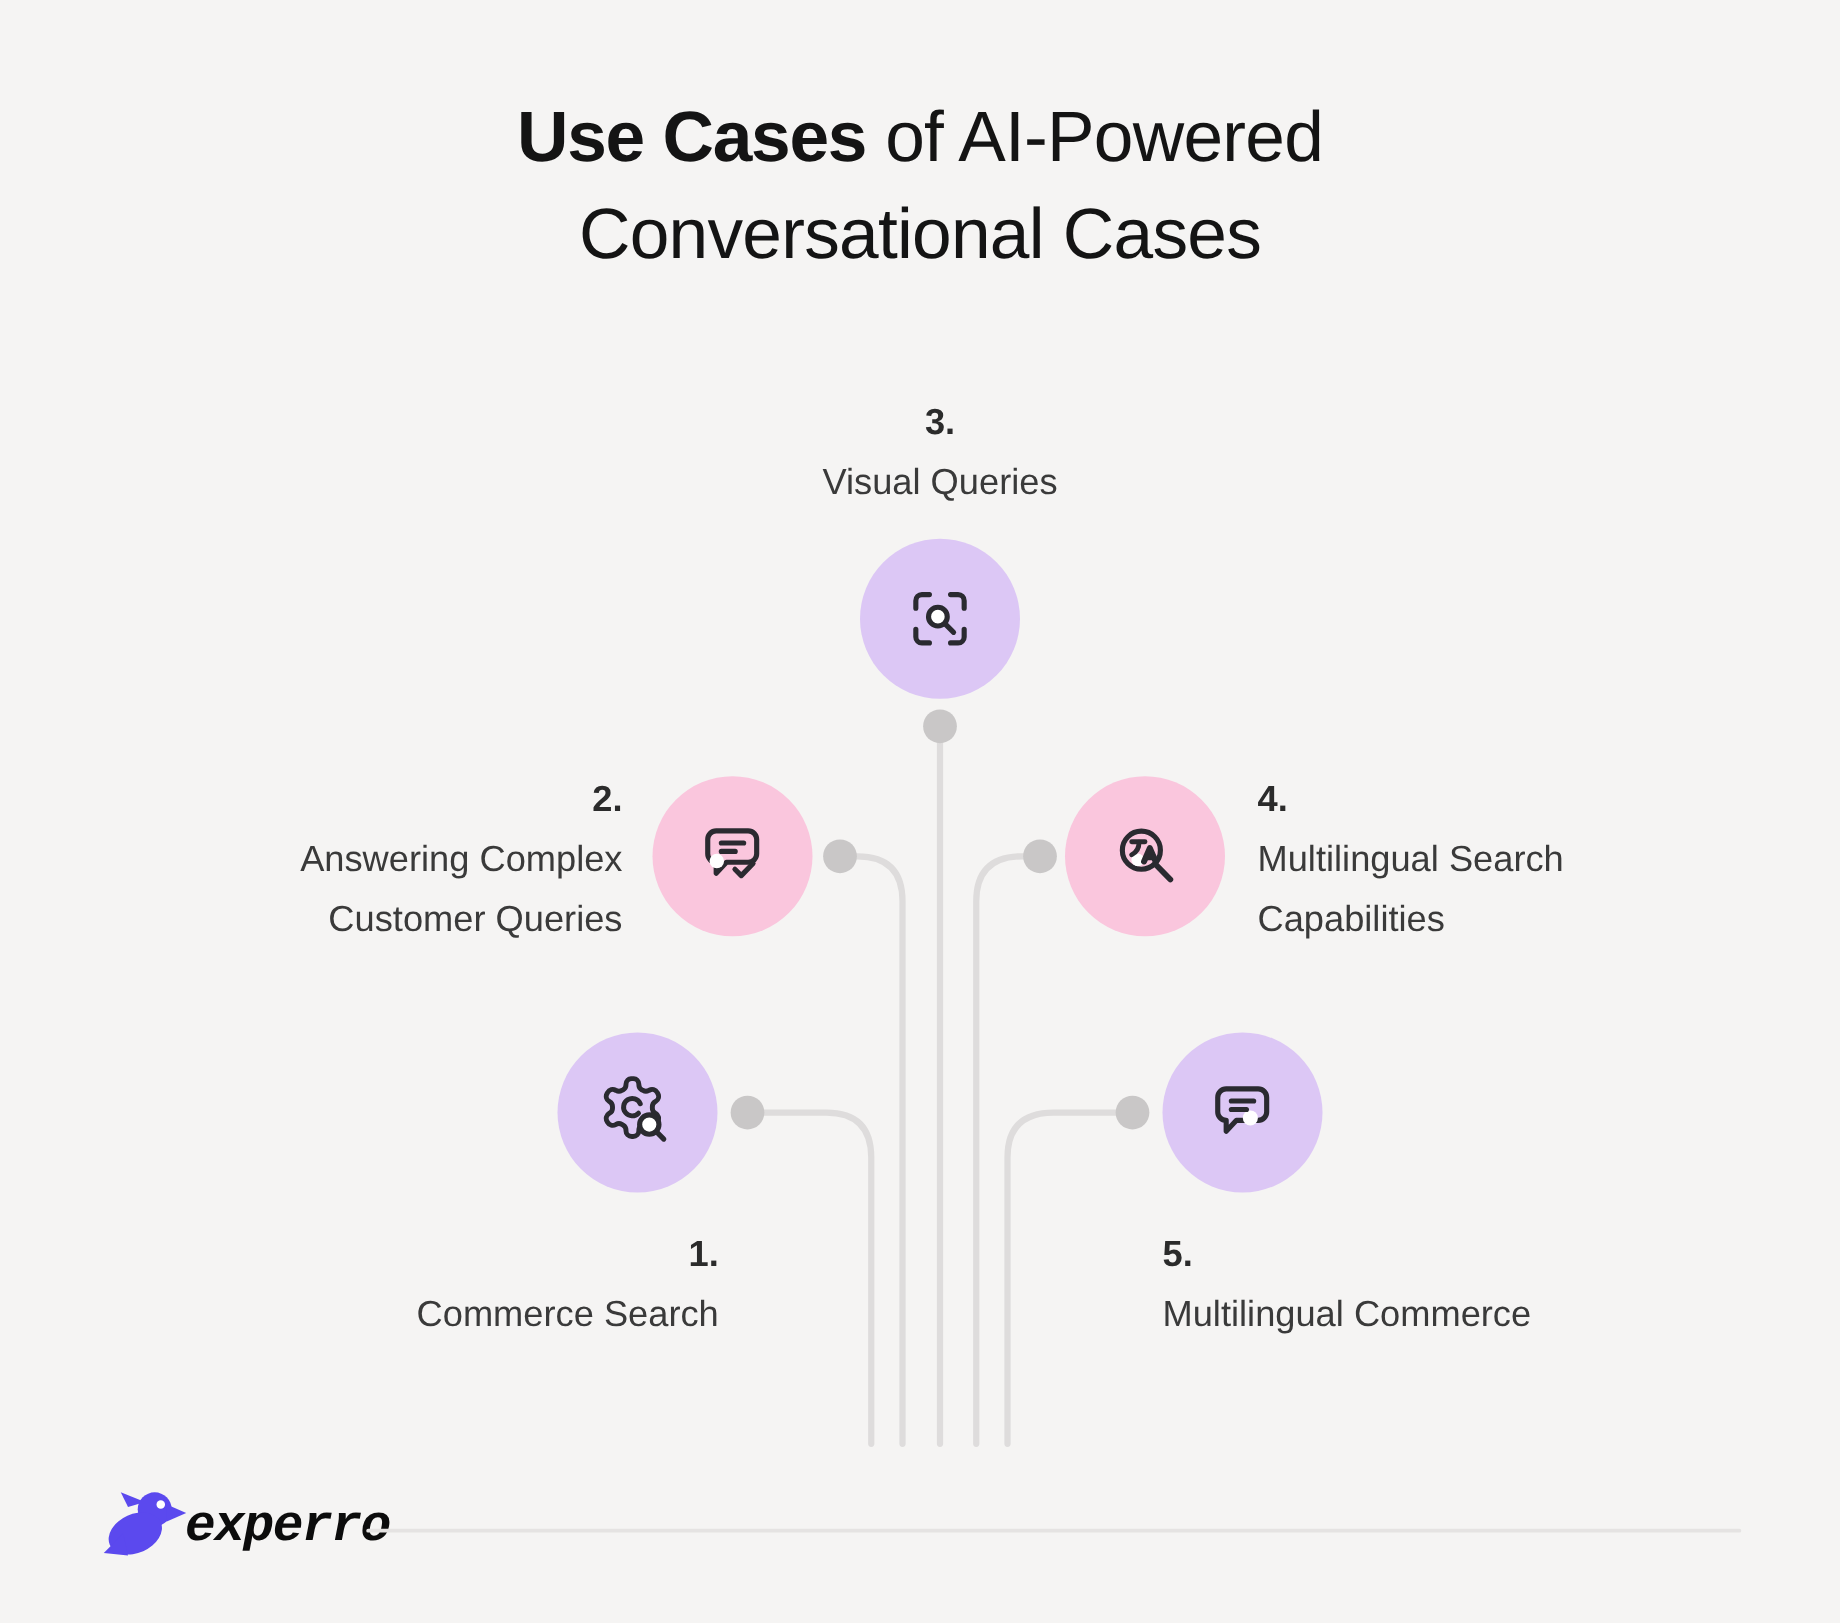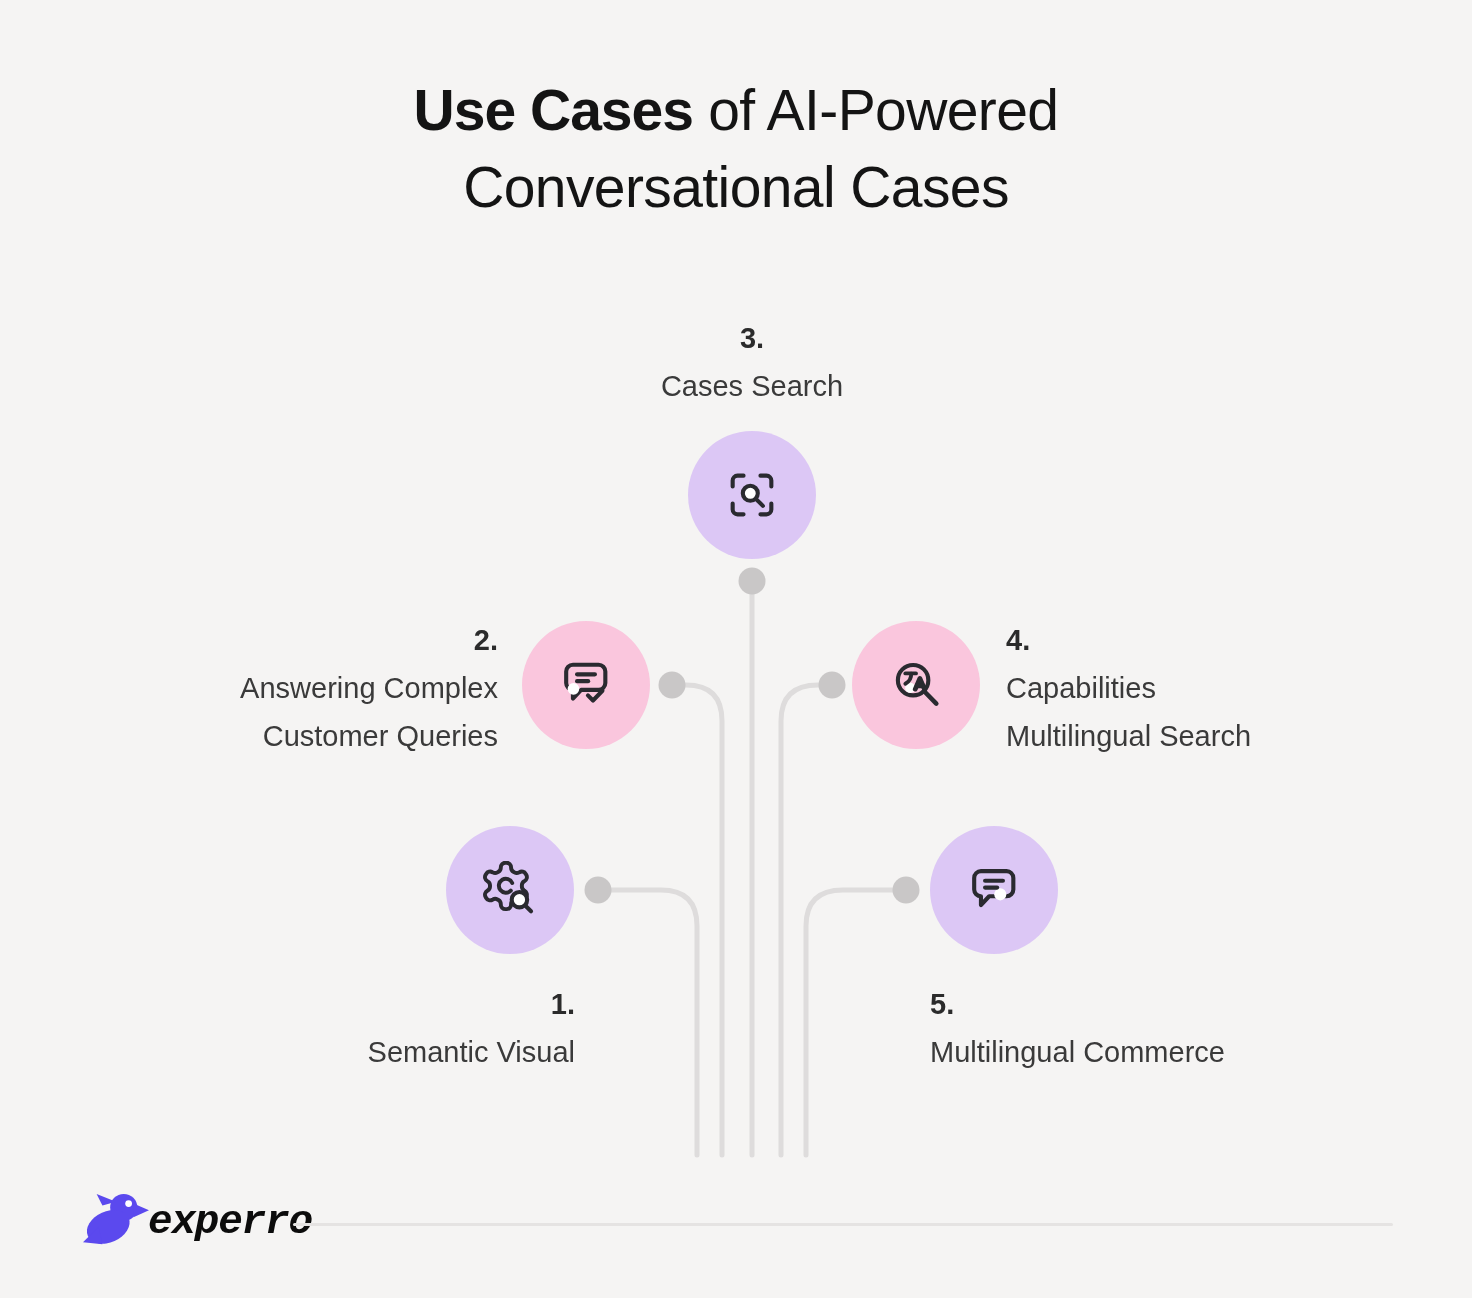--- a/index.html
+++ b/index.html
@@ -69,21 +69,21 @@
       <circle cx="752" cy="581" r="13.5"></circle>
       <circle cx="672" cy="685" r="13.5"></circle>
       <circle cx="832" cy="685" r="13.5"></circle>
       <circle cx="598" cy="890" r="13.5"></circle>
       <circle cx="906" cy="890" r="13.5"></circle>
     </g>
   </svg>
 
   <div class="nlabel nlabel-3">
     <div class="nnum">3.</div>
-    <div class="nline">Cases Search</div>
+    <div class="nline">Visual Queries</div>
   </div>
   <div class="circle c-purple circle-3">
     <svg viewBox="0 0 24 24" fill="none" stroke="#2a2a30" stroke-width="1.7" stroke-linecap="round" stroke-linejoin="round">
       <path d="M4 8.5V6a2 2 0 0 1 2-2h2.5"></path>
       <path d="M15.5 4H18a2 2 0 0 1 2 2v2.5"></path>
       <path d="M20 15.5V18a2 2 0 0 1-2 2h-2.5"></path>
       <path d="M8.5 20H6a2 2 0 0 1-2-2v-2.5"></path>
       <circle cx="11.3" cy="11.3" r="3.1" fill="#ffffff"></circle>
       <path d="m13.7 13.7 2.8 2.8"></path>
     </svg>
@@ -99,22 +99,22 @@
       <path d="M6.8 3.6h10.4c1.55 0 2.8 1.25 2.8 2.8v4.8c0 1.55-1.25 2.8-2.8 2.8H10l-3.4 3.6v-3.6c-1.55 0-2.8-1.25-2.8-2.8V6.4c0-1.55 1.25-2.8 2.8-2.8z"></path>
       <circle cx="6.8" cy="13.6" r="2.4" fill="#ffffff" stroke="none"></circle>
       <path d="M8.3 7.6h7.4"></path>
       <path d="M8.3 10.4h4.6"></path>
       <path d="m12.8 16.3 2.1 2.1 3.9-4"></path>
     </svg>
   </div>
 
   <div class="nlabel nlabel-4">
     <div class="nnum">4.</div>
+    <div class="nline">Multilingual Search</div>
     <div class="nline">Capabilities</div>
-    <div class="nline">Multilingual Search</div>
   </div>
   <div class="circle c-pink circle-4">
     <svg viewBox="0 0 24 24" fill="none" stroke="#2a2a30" stroke-width="1.7" stroke-linecap="round" stroke-linejoin="round">
       <circle cx="10.8" cy="10" r="6.3"></circle>
       <circle cx="9.6" cy="13.2" r="2.1" fill="#ffffff" stroke="none"></circle>
       <path d="M7.6 7.2h4.4" stroke-width="1.6"></path>
       <path d="M10 7.3c.1 1.9-.8 3.3-2.4 4.2" stroke-width="1.6"></path>
       <path d="M11.7 13.7l1.9-4.4 1.9 4.4" stroke-width="2"></path>
       <path d="M12.5 12.3h2.3" stroke-width="2"></path>
       <path d="m15.7 14.9 4.7 4.8" stroke-width="1.9"></path>
@@ -126,21 +126,21 @@
       <g transform="translate(-1.2 -1.2) scale(0.96)">
         <path d="M12.22 2h-.44a2 2 0 0 0-2 2v.18a2 2 0 0 1-1 1.73l-.43.25a2 2 0 0 1-2 0l-.15-.08a2 2 0 0 0-2.73.73l-.22.38a2 2 0 0 0 .73 2.73l.15.1a2 2 0 0 1 1 1.72v.51a2 2 0 0 1-1 1.74l-.15.09a2 2 0 0 0-.73 2.73l.22.38a2 2 0 0 0 2.73.73l.15-.08a2 2 0 0 1 2 0l.43.25a2 2 0 0 1 1 1.73V20a2 2 0 0 0 2 2h.44a2 2 0 0 0 2-2v-.18a2 2 0 0 1 1-1.73l.43-.25a2 2 0 0 1 2 0l.15.08a2 2 0 0 0 2.73-.73l.22-.39a2 2 0 0 0-.73-2.73l-.15-.08a2 2 0 0 1-1-1.74v-.5a2 2 0 0 1 1-1.74l.15-.09a2 2 0 0 0 .73-2.73l-.22-.38a2 2 0 0 0-2.73-.73l-.15.08a2 2 0 0 1-2 0l-.43-.25a2 2 0 0 1-1-1.73V4a2 2 0 0 0-2-2z"></path>
         <path d="M14.7 10.7a3 3 0 1 0-.6 3.3"></path>
       </g>
       <circle cx="15.9" cy="16" r="3.2" fill="#ffffff"></circle>
       <path d="m18.4 18.5 2.3 2.3"></path>
     </svg>
   </div>
   <div class="nlabel nlabel-1">
     <div class="nnum">1.</div>
-    <div class="nline">Semantic Visual</div>
+    <div class="nline">Commerce Search</div>
   </div>
 
   <div class="circle c-purple circle-5">
     <svg viewBox="0 0 24 24" fill="none" stroke="#2a2a30" stroke-width="1.7" stroke-linecap="round" stroke-linejoin="round">
       <path d="M6.8 4.2h10.4c1.55 0 2.8 1.25 2.8 2.8v4.8c0 1.55-1.25 2.8-2.8 2.8H10l-3.4 3.6v-3.6c-1.55 0-2.8-1.25-2.8-2.8V7c0-1.55 1.25-2.8 2.8-2.8z"></path>
       <circle cx="14.6" cy="13.8" r="2.5" fill="#ffffff" stroke="none"></circle>
       <path d="M8.3 8.2h7.4"></path>
       <path d="M8.3 11h5"></path>
     </svg>
   </div>

